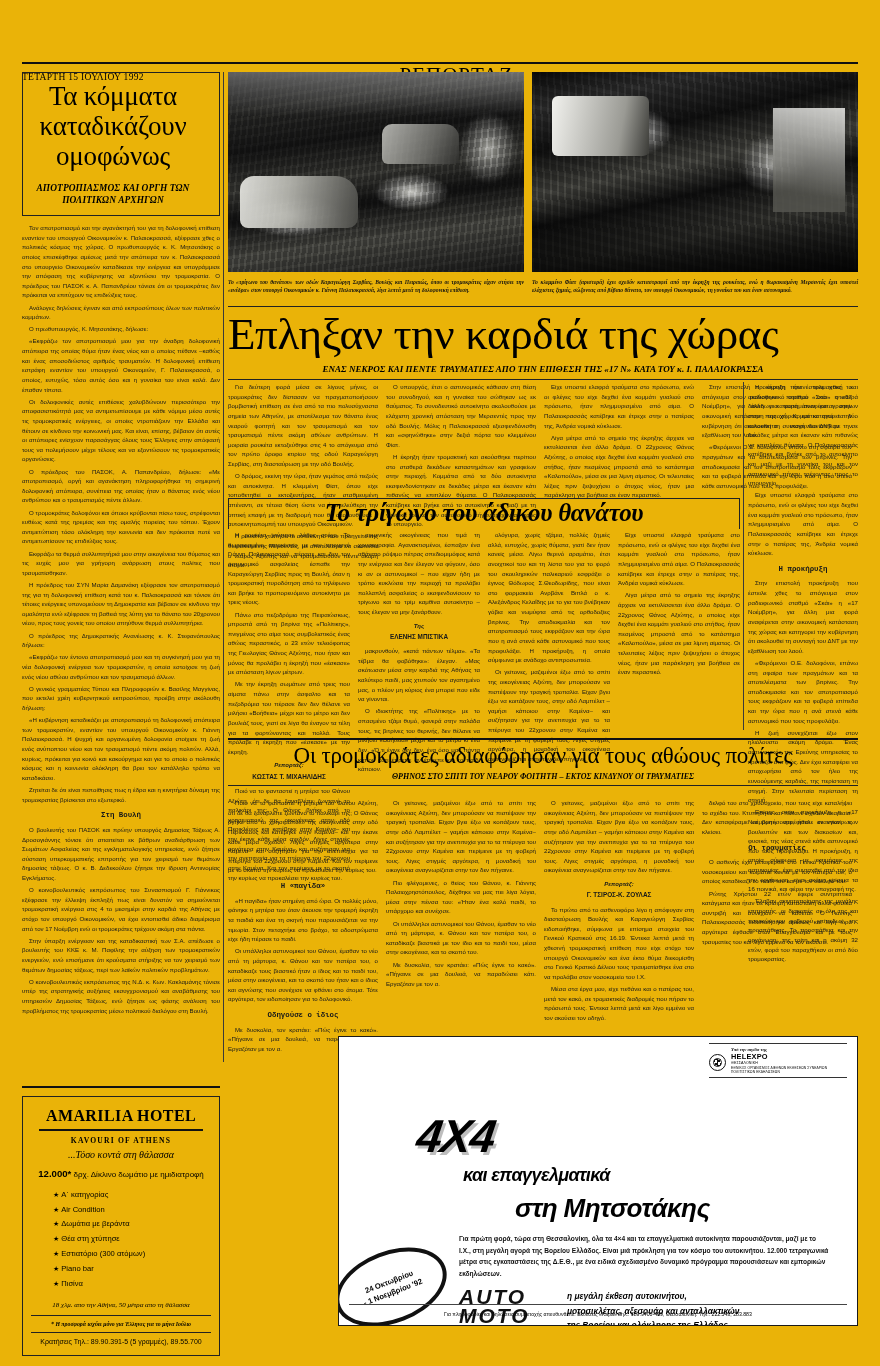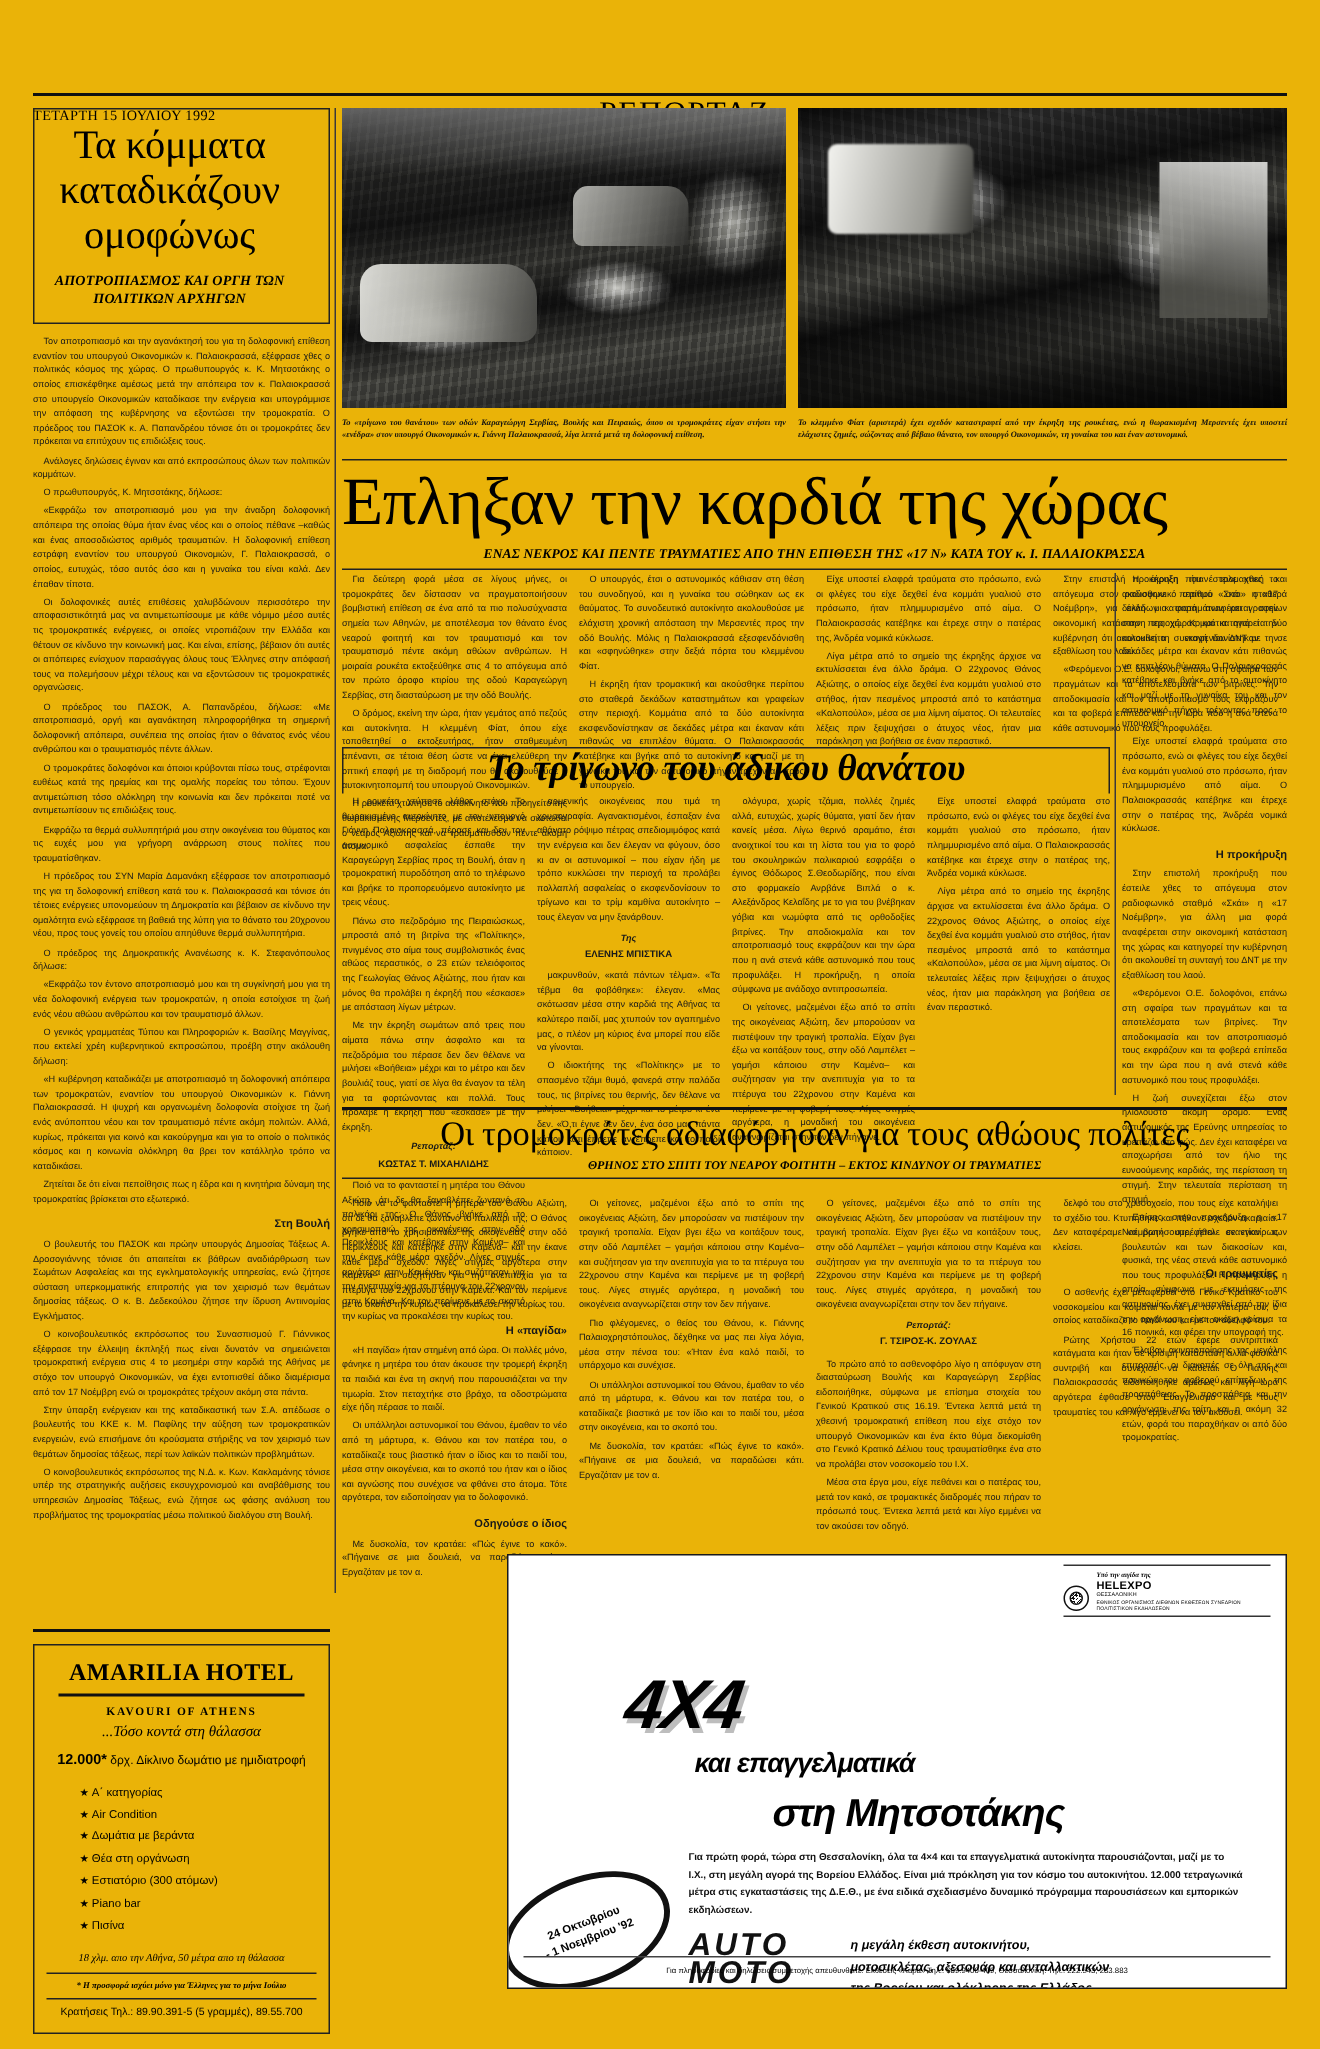--- a/index.html
+++ b/index.html
@@ -99,24 +99,24 @@
     font-family: "Liberation Sans", sans-serif;
     font-size: 6.1px;
     line-height: 1.58;
     text-align: justify;
     color: #16181a;
     hyphens: auto;
   }
   .body-txt p { margin: 0 0 2.5px 0; text-indent: 7px; }
 
   .subhead {
-    font-family: Liberation Sans, sans-serif;
+    font-family: Liberation Mono, monospace;
     font-weight: 700;
     font-size: 7.4px;
-    text-align: right;
+    text-align: center;
     margin: 6px 0 3px 0;
   }
 
   .col-left-body { margin-top: 7px; }
 
   
   .photo-row {
     position: absolute;
     left: 228px;
     top: 72px;
@@ -430,21 +430,21 @@
   .helexpo {
     position: absolute;
     right: 10px;
     top: 6px;
     width: 138px;
     border-top: 0.8px solid #333;
     border-bottom: 0.8px solid #333;
     padding: 3px 0 3px 0;
     display: flex;
     gap: 5px;
-    align-items: flex-end;
+    align-items: center;
   }
   .helexpo-mark {
     width: 15px; height: 15px; border-radius: 50%;
     border: 1.2px solid #111;
     flex: 0 0 auto;
     position: relative;
     margin-top: 4px;
   }
   .helexpo-mark::after {
     content: "";
@@ -740,21 +740,21 @@
     <div class="hotel-loc">KAVOURI OF ATHENS</div>
     <div class="hotel-tag">...Τόσο κοντά στη θάλασσα</div>
     <div class="hotel-price">
       <b>12.000*</b>
       <span>δρχ. Δίκλινο δωμάτιο με ημιδιατροφή</span>
     </div>
     <ul class="hotel-list">
       <li>Α΄ κατηγορίας</li>
       <li>Air Condition</li>
       <li>Δωμάτια με βεράντα</li>
-      <li>Θέα στη οργάνωση</li>
+      <li>Θέα στη χτύπησε</li>
       <li>Εστιατόριο (300 ατόμων)</li>
       <li>Piano bar</li>
       <li>Πισίνα</li>
     </ul>
     <div class="hotel-foot">18 χλμ. απο την Αθήνα, 50 μέτρα απο τη θάλασσα</div>
     <div class="hotel-div"></div>
     <div class="hotel-note">* Η προσφορά ισχύει μόνο για Έλληνες για το μήνα Ιούλιο</div>
     <div class="hotel-div2"></div>
     <div class="hotel-tel">Κρατήσεις Τηλ.: 89.90.391-5 (5 γραμμές), 89.55.700</div>
   </div>

